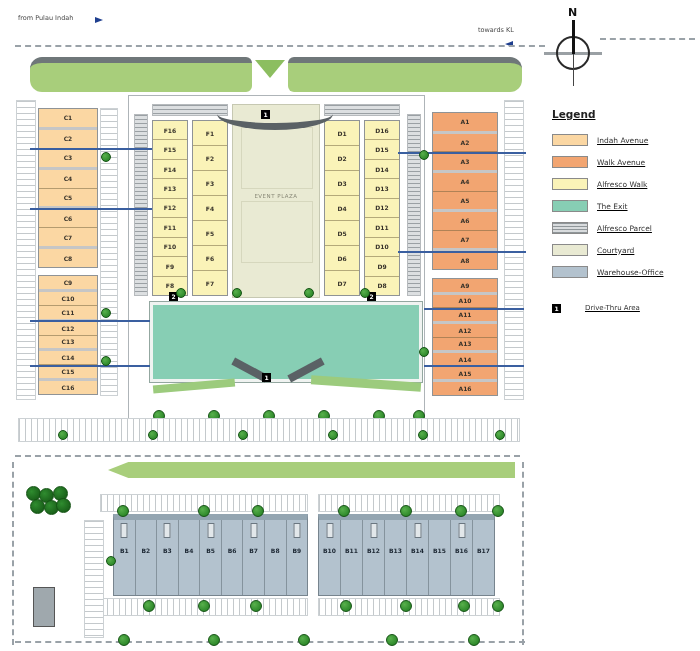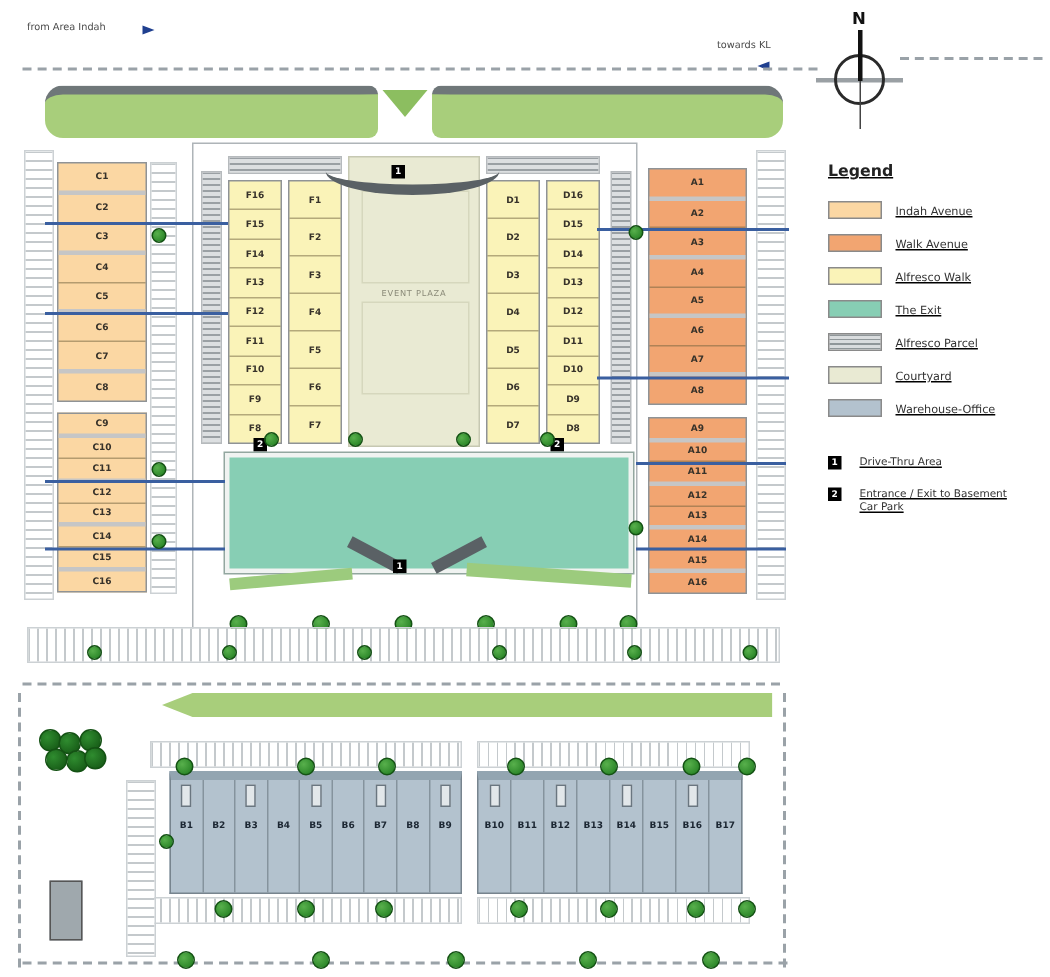--- a/index.html
+++ b/index.html
@@ -64,30 +64,30 @@
   .legend{width:148px;text-decoration:underline;}
   .legend .ltitle{font-size:10.5px;font-weight:bold;color:#222;margin-bottom:14px;}
   .lrow{display:flex;align-items:center;margin-bottom:10px;}
   .swatch{width:36px;height:12px;border:1px solid #8a8a8a;flex:0 0 auto;}
   .swatch.hatch{background:repeating-linear-gradient(to bottom,#8f9699 0 1px,#d9dcde 1px 3px)!important;}
   .llabel{font-size:7.5px;color:#333;margin-left:9px;}
   .notes{margin-top:26px;}
   .nrow{display:flex;align-items:flex-start;margin-bottom:12px;}
   .nmarker{flex:0 0 auto;width:9px;height:9px;background:#000;color:#fff;font-size:6px;font-weight:bold;
            display:flex;align-items:center;justify-content:center;}
-  .nlabel{font-size:7px;color:#333;margin-left:12px;max-width:110px;line-height:1.25;}
+  .nlabel{font-size:7px;color:#333;margin-left:24px;max-width:110px;line-height:1.25;}
   .plaza-label{font-size:5.5px;color:#8a8a78;letter-spacing:.5px;text-align:center;width:100%;}
   .utility{background:#9FA8AD;border:1px solid #555;}
 </style>
 </head>
 <body>
 
 <div id="plan">
 
-  <div class="abs roadlabel" style="left:18px;top:14px;">from Area Indah</div>
+  <div class="abs roadlabel" style="left:18px;top:14px;">from Pulau Indah</div>
   <div class="abs arrow-r" style="left:95px;top:17px;"></div>
   <div class="abs roadlabel" style="left:478px;top:26px;">towards KL</div>
   <div class="abs arrow-l" style="left:505px;top:41px;"></div>
   <div class="abs dashed-h" style="left:15px;top:45px;width:530px;"></div>
   <div class="abs dashed-h" style="left:600px;top:38px;width:95px;"></div>
 
   <div class="abs hwy" style="left:30px;top:57px;width:222px;height:35px;border-radius:12px 6px 6px 12px;"></div>
   <div class="abs hwy" style="left:288px;top:57px;width:234px;height:35px;border-radius:6px 12px 12px 6px;"></div>
   <div class="abs median-tri" style="left:255px;top:60px;"></div>
 
@@ -130,24 +130,20 @@
         <div class="lrow">
         <span class="swatch" style="background: rgb(179, 194, 206);"></span>
         <span class="llabel">Warehouse-Office</span>
       </div>
       </div>
     <div class="notes">
 
     <div class="nrow">
         <span class="nmarker">1</span>
         <span class="nlabel">Drive-Thru Area</span>
-      </div>
-        <div class="nrow">
-        <span class="nmarker">2</span>
-        <span class="nlabel">Entrance / Exit to Basement Car Park</span>
       </div>
       </div>
   </div>
 
   <div class="abs ticks-h" style="left:16px;top:100px;width:20px;height:300px;"></div>
   <div class="abs ublock west pair" style="left:38px;top:108px;width:60px;height:160px;">
 
   <div class="unit">C1</div>
       <div class="unit">C2</div>
       <div class="unit">C3</div>

